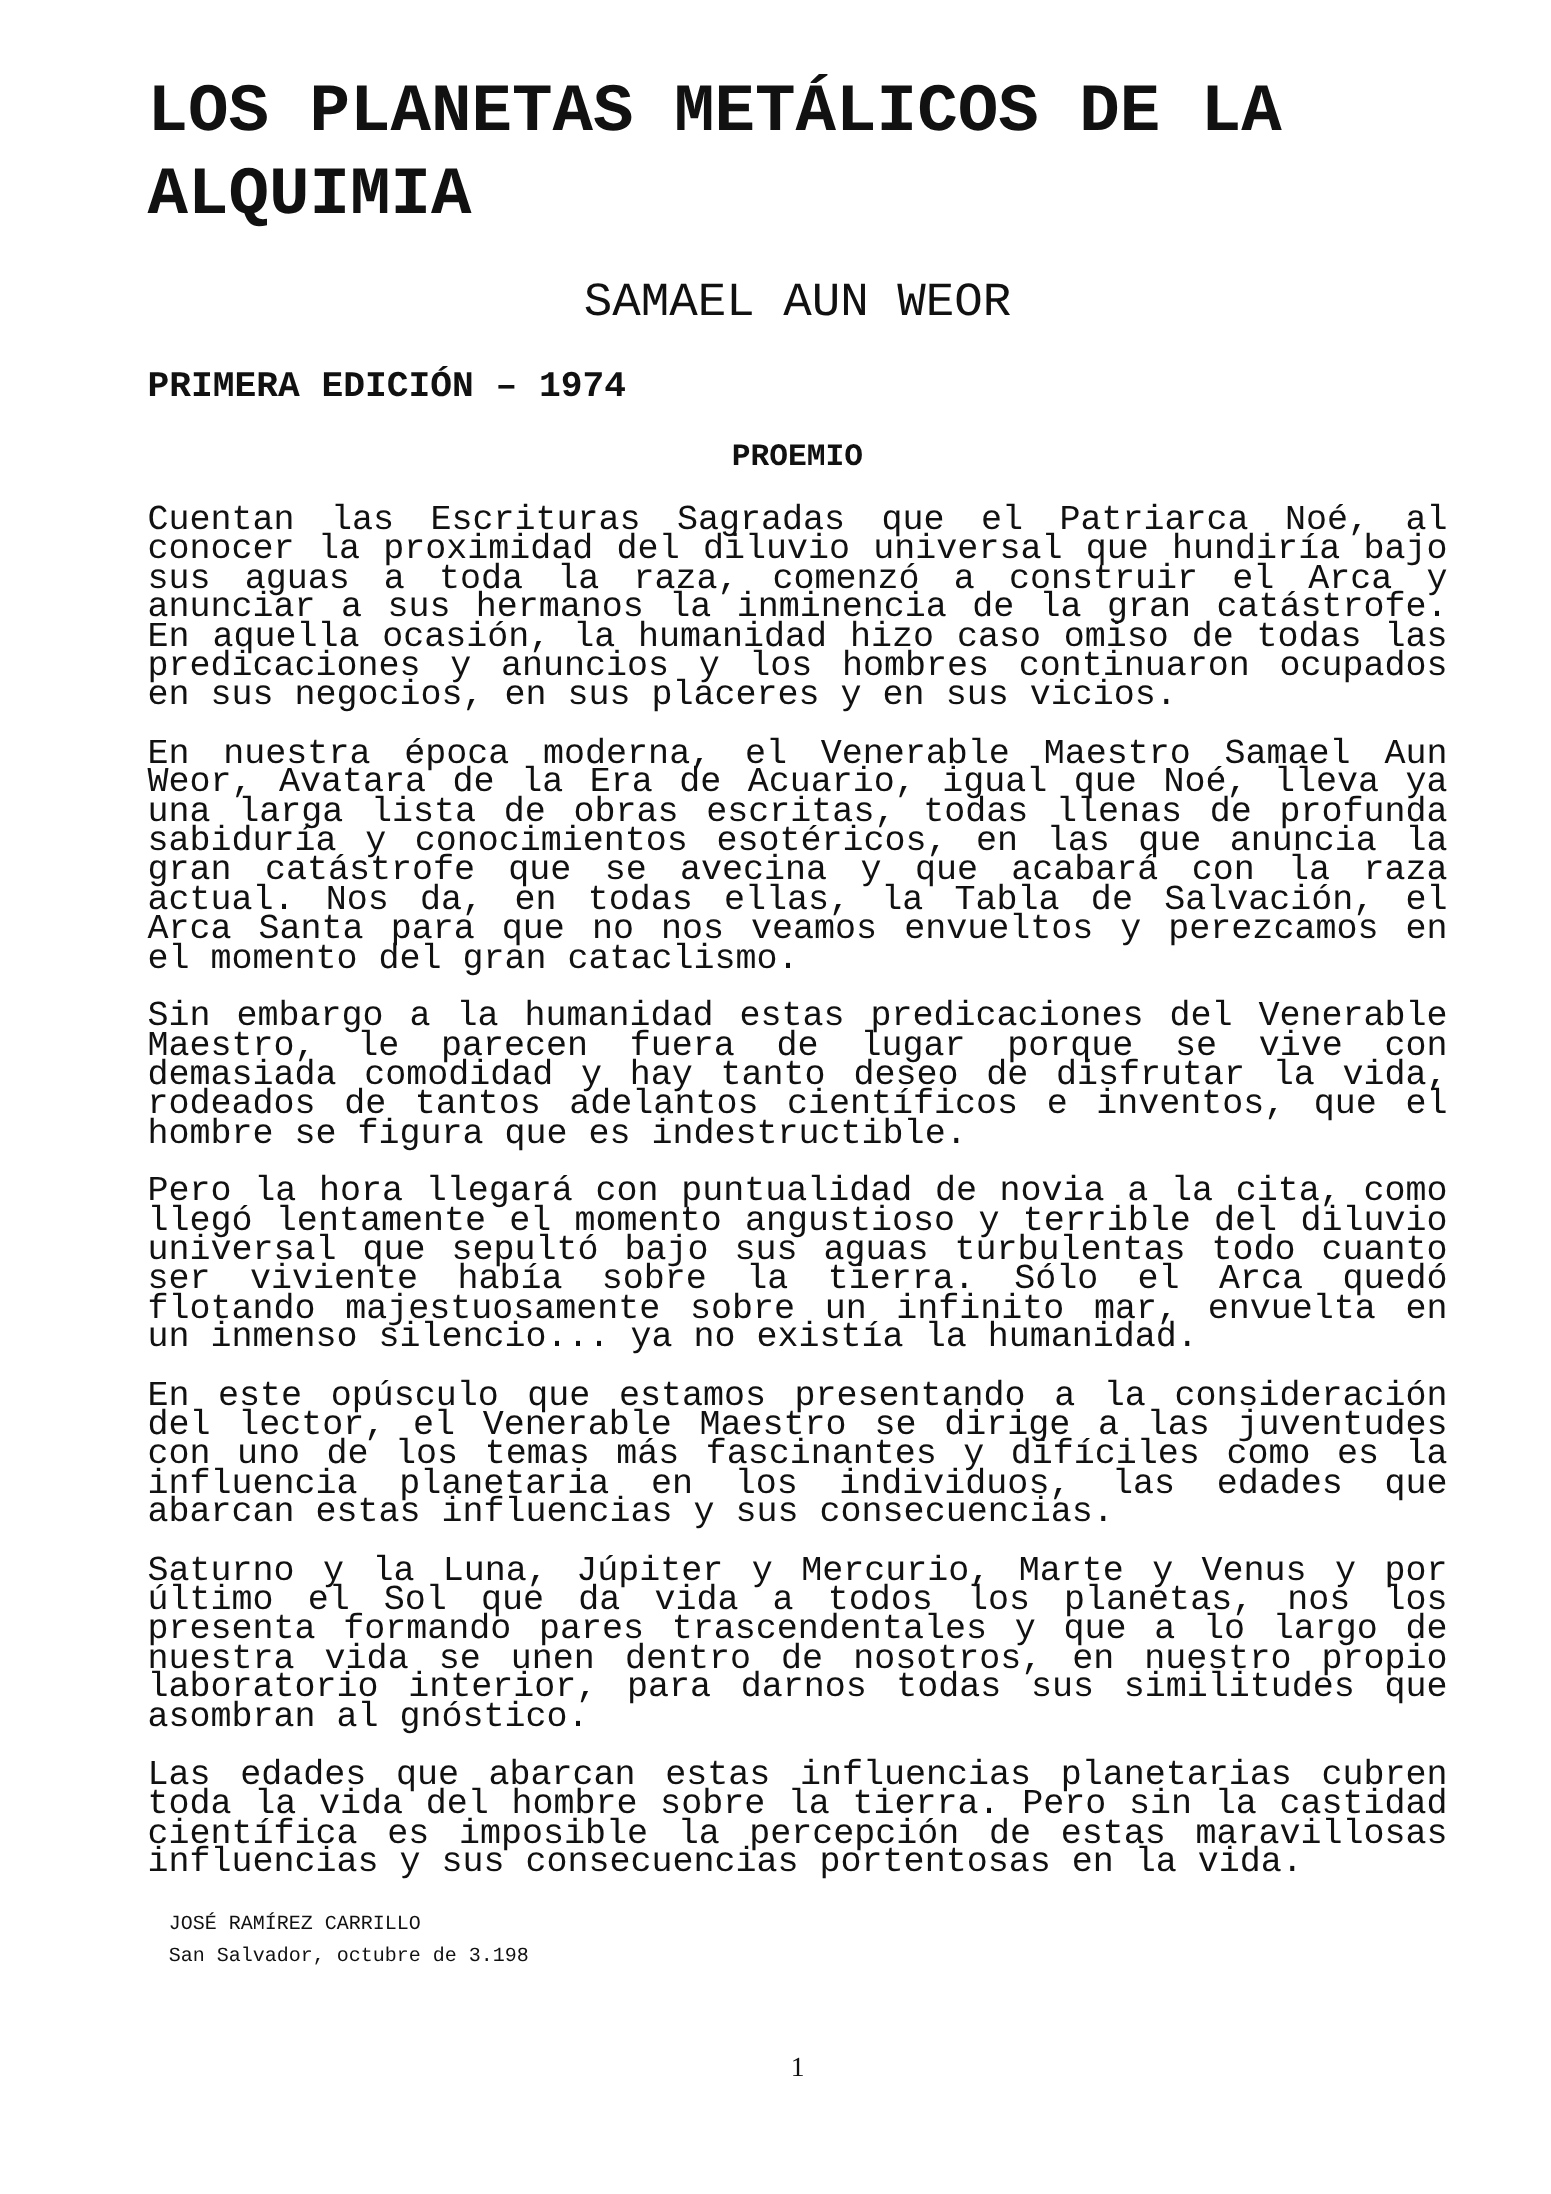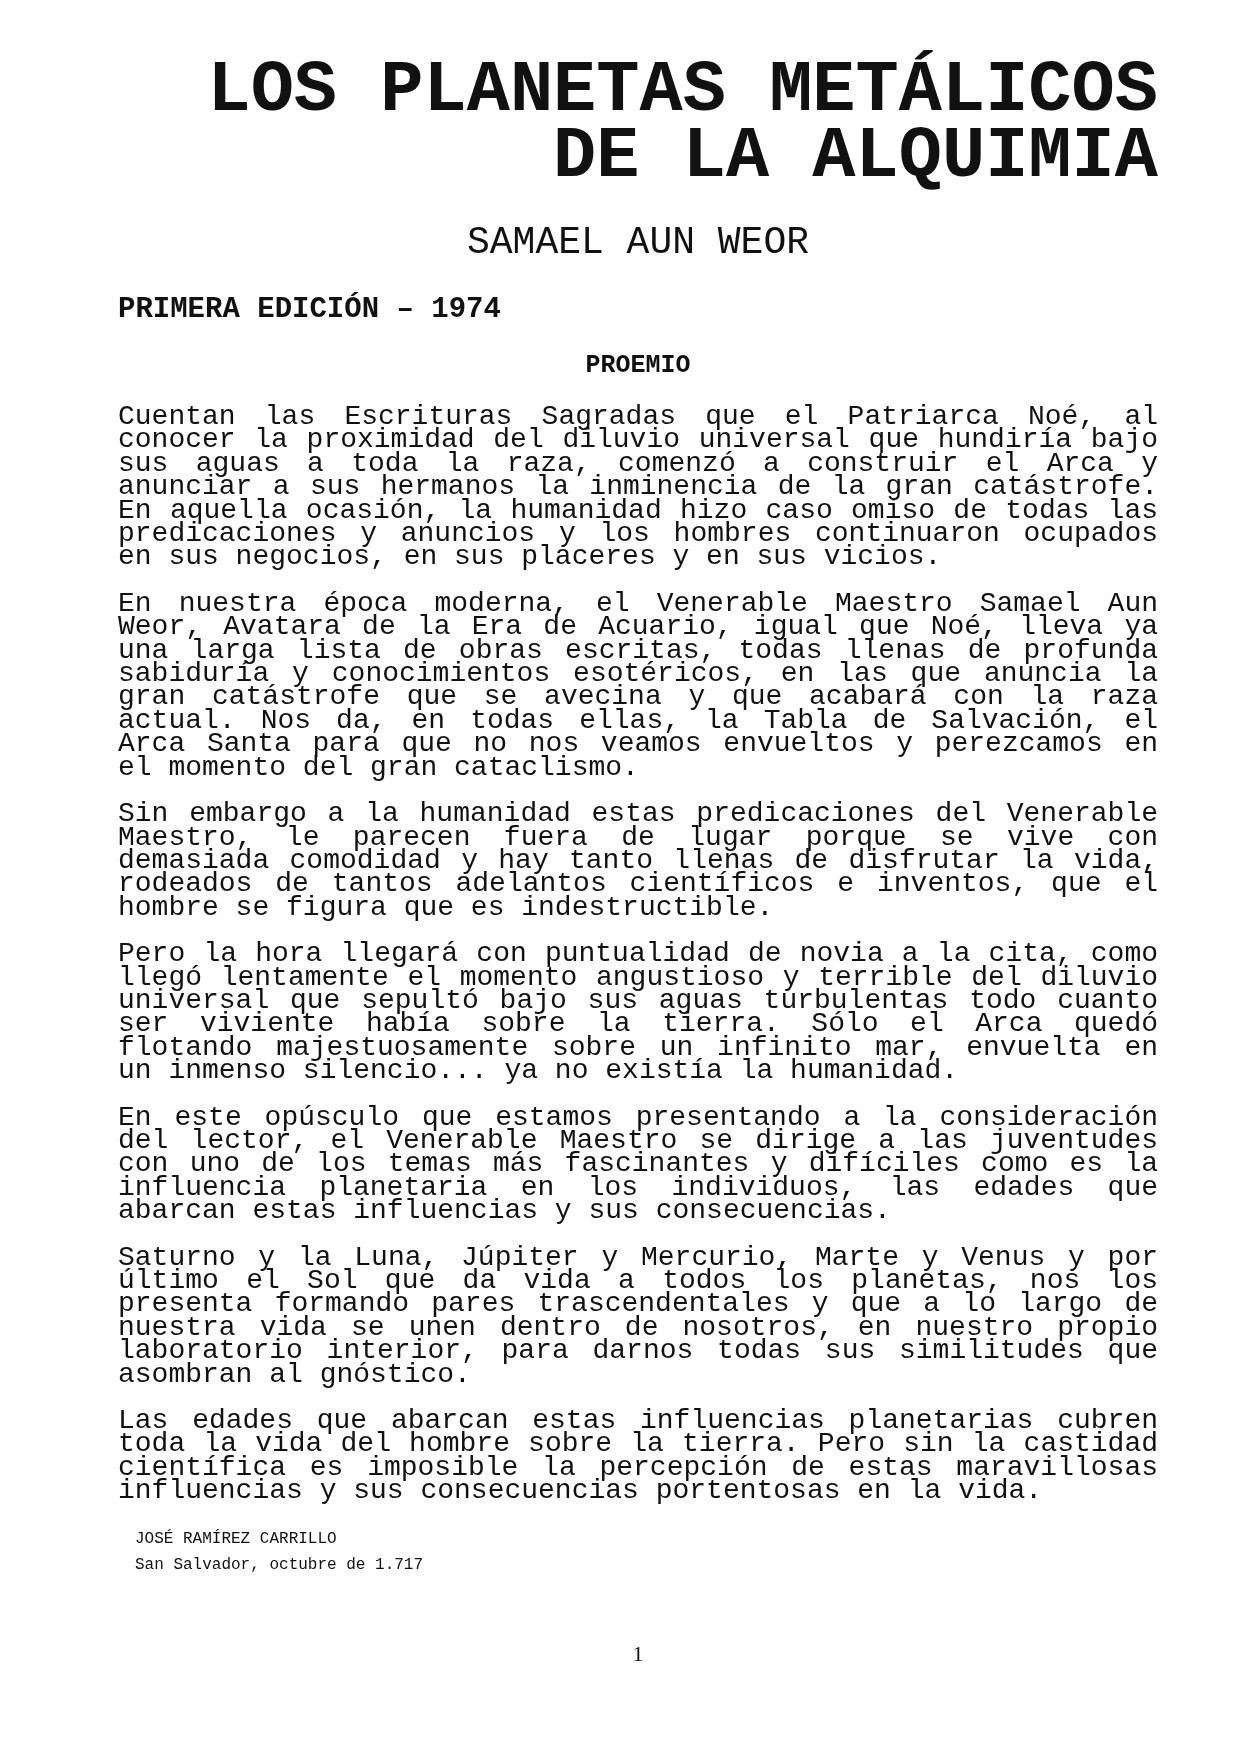--- a/index.html
+++ b/index.html
@@ -17,24 +17,24 @@
     -webkit-font-smoothing: antialiased;
   }
   .doc-page {
     position: absolute;
     left: 118px;
     top: 0;
     width: 1040px;
   }
   .doc-title {
     margin: 58px 0 0 0;
-    font-size: 72px;
+    font-size: 54px;
     line-height: 66px;
     font-weight: bold;
-    text-align: right;
+    text-align: left;
     letter-spacing: 0;
   }
   .doc-author {
     margin: 30px 0 0 0;
     font-size: 38px;
     line-height: 46px;
     font-weight: normal;
     text-align: center;
   }
   .doc-edition {
@@ -90,27 +90,27 @@
 
   <h2 class="doc-author">SAMAEL AUN WEOR</h2>
 
   <h3 class="doc-edition">PRIMERA EDICIÓN – 1974</h3>
 
   <h4 class="section-heading">PROEMIO</h4>
 
   <div class="body-text">
     <p>Cuentan las Escrituras Sagradas que el Patriarca Noé, al conocer la proximidad del diluvio universal que hundiría bajo sus aguas a toda la raza, comenzó a construir el Arca y anunciar a sus hermanos la inminencia de la gran catástrofe. En aquella ocasión, la humanidad hizo caso omiso de todas las predicaciones y anuncios y los hombres continuaron ocupados en sus negocios, en sus placeres y en sus vicios.</p>
     <p>En nuestra época moderna, el Venerable Maestro Samael Aun Weor, Avatara de la Era de Acuario, igual que Noé, lleva ya una larga lista de obras escritas, todas llenas de profunda sabiduría y conocimientos esotéricos, en las que anuncia la gran catástrofe que se avecina y que acabará con la raza actual. Nos da, en todas ellas, la Tabla de Salvación, el Arca Santa para que no nos veamos envueltos y perezcamos en el momento del gran cataclismo.</p>
-    <p>Sin embargo a la humanidad estas predicaciones del Venerable Maestro, le parecen fuera de lugar porque se vive con demasiada comodidad y hay tanto llenas de disfrutar la vida, rodeados de tantos adelantos científicos e inventos, que el hombre se figura que es indestructible.</p>
+    <p>Sin embargo a la humanidad estas predicaciones del Venerable Maestro, le parecen fuera de lugar porque se vive con demasiada comodidad y hay tanto deseo de disfrutar la vida, rodeados de tantos adelantos científicos e inventos, que el hombre se figura que es indestructible.</p>
     <p>Pero la hora llegará con puntualidad de novia a la cita, como llegó lentamente el momento angustioso y terrible del diluvio universal que sepultó bajo sus aguas turbulentas todo cuanto ser viviente había sobre la tierra. Sólo el Arca quedó flotando majestuosamente sobre un infinito mar, envuelta en un inmenso silencio... ya no existía la humanidad.</p>
     <p>En este opúsculo que estamos presentando a la consideración del lector, el Venerable Maestro se dirige a las juventudes con uno de los temas más fascinantes y difíciles como es la influencia planetaria en los individuos, las edades que abarcan estas influencias y sus consecuencias.</p>
     <p>Saturno y la Luna, Júpiter y Mercurio, Marte y Venus y por último el Sol que da vida a todos los planetas, nos los presenta formando pares trascendentales y que a lo largo de nuestra vida se unen dentro de nosotros, en nuestro propio laboratorio interior, para darnos todas sus similitudes que asombran al gnóstico.</p>
     <p>Las edades que abarcan estas influencias planetarias cubren toda la vida del hombre sobre la tierra. Pero sin la castidad científica es imposible la percepción de estas maravillosas influencias y sus consecuencias portentosas en la vida.</p>
   </div>
 
   <div class="signature">
     <p>JOSÉ RAMÍREZ CARRILLO</p>
-    <p>San Salvador, octubre de 1.717</p>
+    <p>San Salvador, octubre de 3.198</p>
   </div>
 
 </div>
 
 <div class="page-number">1</div>
 
 </body></html>

